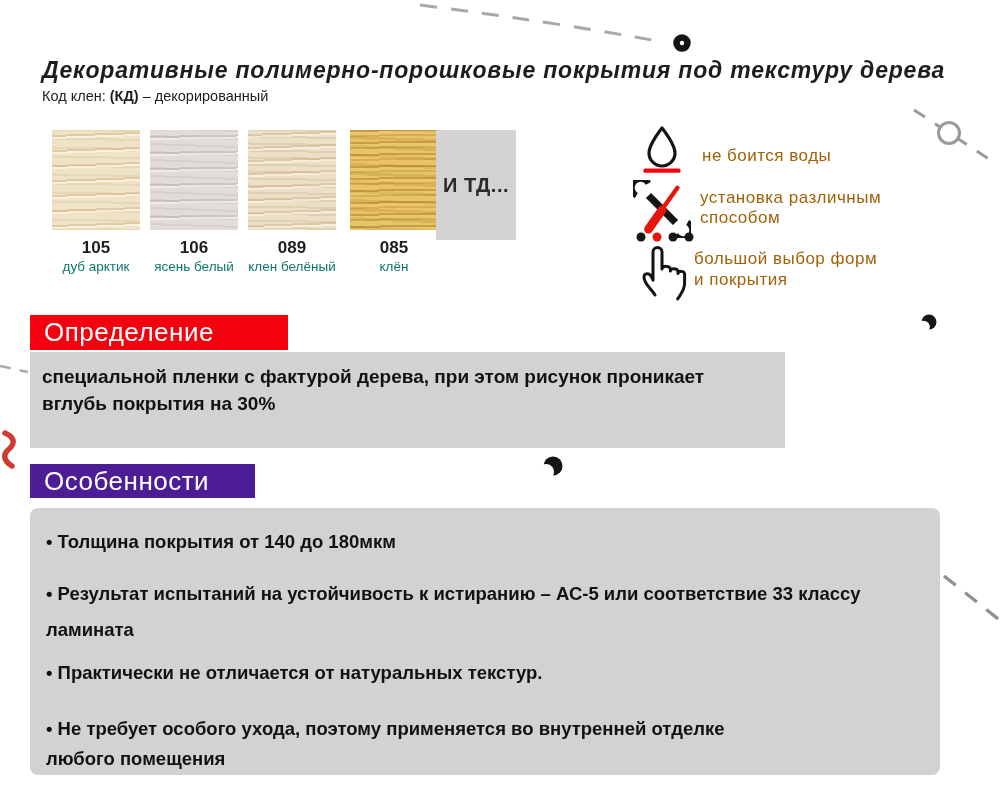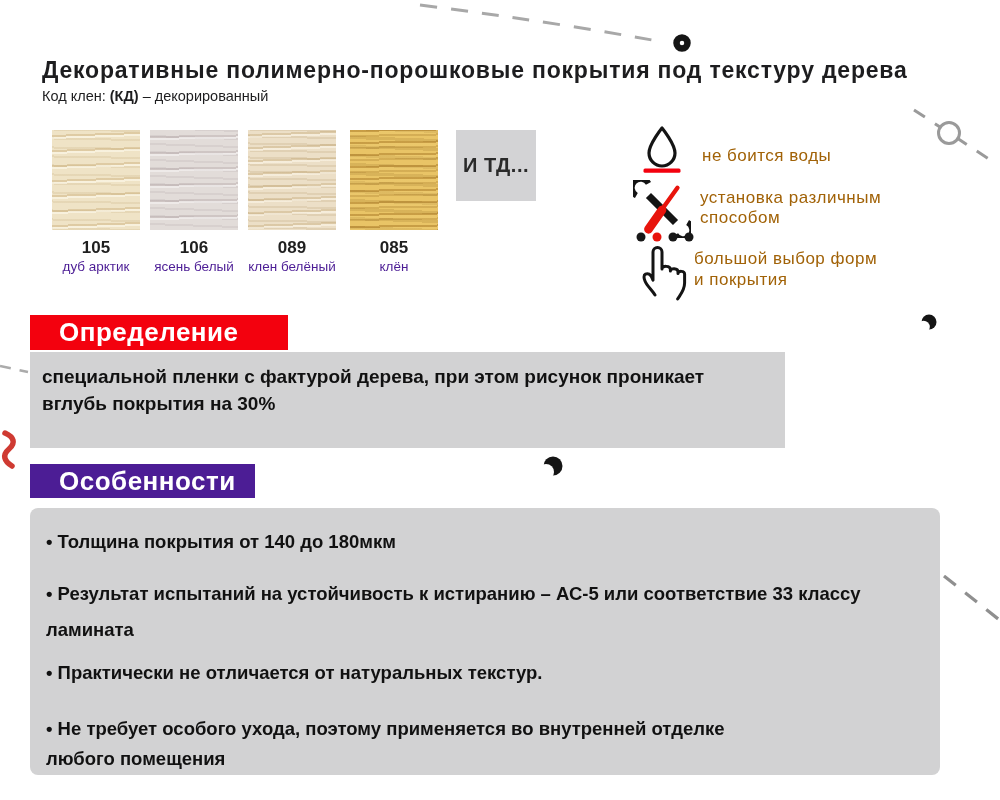--- a/index.html
+++ b/index.html
@@ -2,55 +2,55 @@
 <html lang="ru"><head>
 <meta charset="utf-8">
 <style>
   html,body{margin:0;padding:0;background:#fff;}
   #page{position:relative;width:1000px;height:800px;background:#ffffff;overflow:hidden;
         font-family:"Liberation Sans",sans-serif;color:#141414;}
   [data-interactable]{box-sizing:border-box;}
 
   
   .title{position:absolute;left:42px;top:57px;font-size:23px;font-weight:bold;
-         letter-spacing:.8px;color:#1d1d1f;white-space:nowrap;}
+         letter-spacing:.8px;color:#1d1d1f;white-space:nowrap;font-style:italic;}
   .subtitle{position:absolute;left:42px;top:88px;font-size:14.5px;color:#1d1d1f;white-space:nowrap;}
   .subtitle b{font-weight:bold;}
 
   
   .swatch{position:absolute;top:130px;width:88px;}
   .chip{width:88px;height:100px;}
   .s-code{position:relative;left:-20px;width:128px;margin-top:8px;text-align:center;
           font-size:17px;font-weight:bold;color:#1f1f1f;}
   .s-name{position:relative;left:-20px;width:128px;margin-top:1px;text-align:center;
-          font-size:13.5px;color:#4c1d95;white-space:nowrap;}
+          font-size:13.5px;color:#0f766e;white-space:nowrap;}
   
   .w1{background-image:
       repeating-linear-gradient(178deg,rgba(200,168,112,0) 0 5px,rgba(196,164,108,.38) 5px 7px,rgba(255,252,240,.55) 7px 9px,rgba(200,168,112,0) 9px 15px),
       repeating-linear-gradient(181deg,rgba(180,150,95,.16) 0 2px,rgba(0,0,0,0) 2px 9px);}
   .w2{background-image:
       repeating-linear-gradient(179deg,rgba(165,148,148,0) 0 6px,rgba(163,146,148,.30) 6px 8px,rgba(250,248,248,.5) 8px 10px,rgba(165,148,148,0) 10px 16px),
       repeating-linear-gradient(182deg,rgba(150,135,140,.14) 0 2px,rgba(0,0,0,0) 2px 8px);}
   .w3{background-image:
       repeating-linear-gradient(178deg,rgba(190,160,105,0) 0 4px,rgba(188,158,104,.34) 4px 6px,rgba(255,250,238,.5) 6px 8px,rgba(190,160,105,0) 8px 13px),
       repeating-linear-gradient(181deg,rgba(170,140,90,.18) 0 2px,rgba(0,0,0,0) 2px 7px);}
   .w4{background-image:
       repeating-linear-gradient(179deg,rgba(155,105,25,.42) 0 2px,rgba(240,208,120,.25) 2px 5px,rgba(140,95,22,.22) 5px 7px,rgba(0,0,0,0) 7px 12px),
       repeating-linear-gradient(182deg,rgba(120,80,15,.15) 0 3px,rgba(0,0,0,0) 3px 9px);}
-  .etc-box{position:absolute;left:456px;top:130px;width:80px;height:71px;
+  .etc-box{position:absolute;left:436px;top:130px;width:80px;height:110px;
            display:flex;align-items:center;justify-content:center;
            font-size:20px;font-weight:bold;color:#2a2a2a;letter-spacing:.5px;}
 
   
   .benefit-caption{position:absolute;font-size:17px;color:#a16207;letter-spacing:.5px;line-height:20px;white-space:nowrap;}
   .icon-abs{position:absolute;}
 
   
-  .sec-header{position:absolute;left:30px;color:#fff;font-weight:bold;font-size:26px;
-              letter-spacing:.5px;padding-left:29px;display:flex;align-items:center;}
+  .sec-header{position:absolute;left:30px;color:#fff;font-weight:normal;font-size:26px;
+              letter-spacing:.5px;padding-left:14px;display:flex;align-items:center;}
   .sec-body{position:absolute;left:30px;}
   .def-line{font-size:19px;font-weight:bold;line-height:27px;white-space:nowrap;color:#111;}
   .blt-line{font-size:18.5px;font-weight:bold;white-space:nowrap;color:#111;}
 
   
   #decor{position:absolute;left:0;top:0;width:1000px;height:800px;pointer-events:none;}
 </style>
 </head>
 <body>
 

